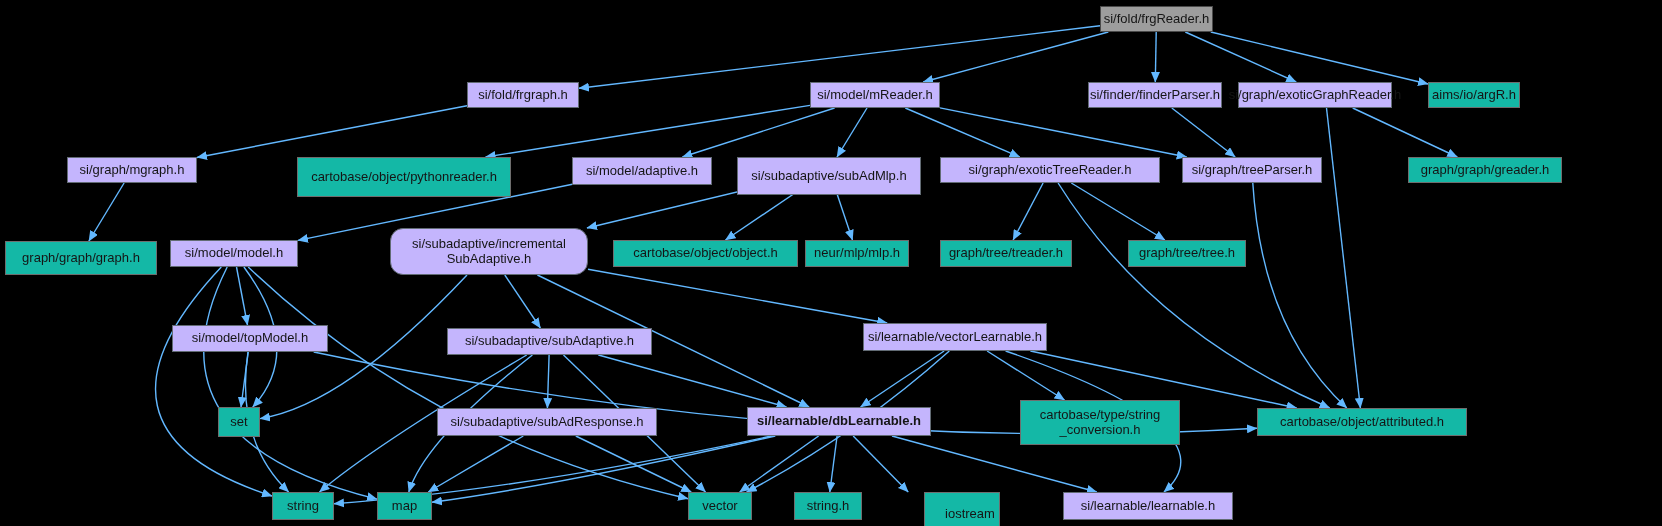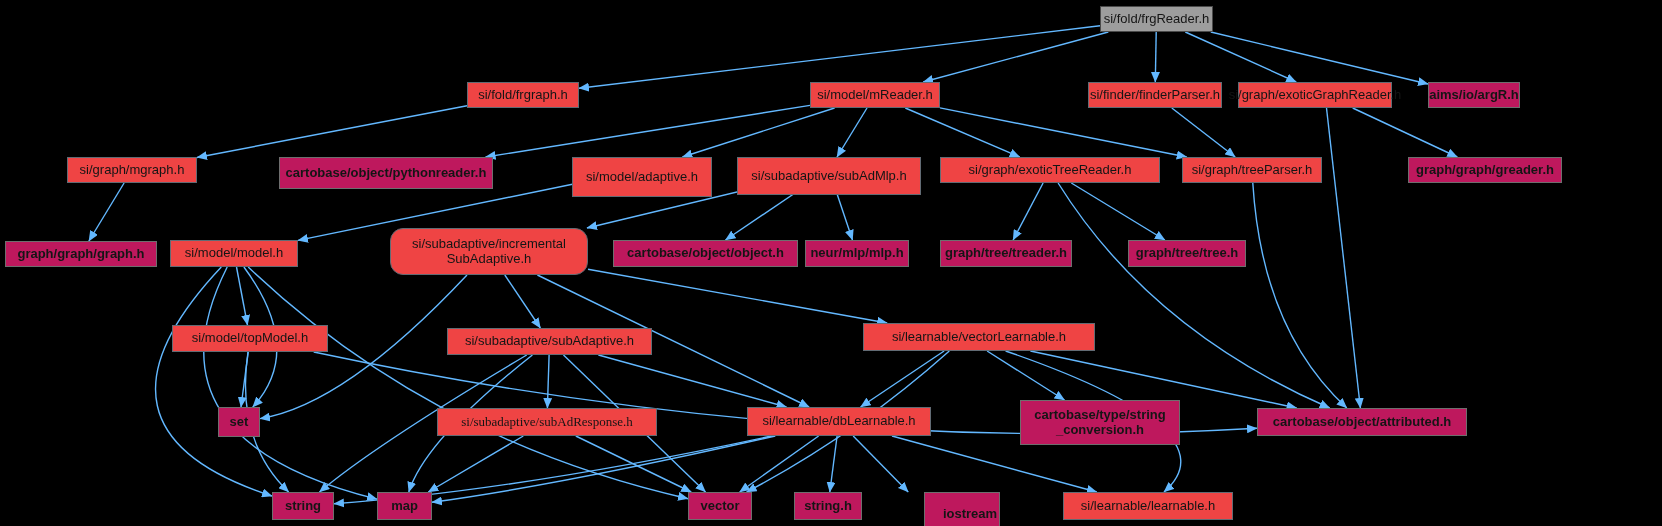--- a/index.html
+++ b/index.html
@@ -3,23 +3,23 @@
 <meta charset="utf-8">
 <style>
   html,body{margin:0;padding:0;background:#000;}
   #stage{position:relative;width:1662px;height:526px;background:#000;overflow:hidden;}
   #edges{position:absolute;left:0;top:0;z-index:0;}
   .node{
     position:absolute;z-index:1;box-sizing:border-box;
     display:flex;align-items:center;justify-content:center;
     text-align:center;white-space:pre-line;line-height:1.15;
     font-family:"Liberation Sans",sans-serif;font-size:13px;color:#151515;
-    background:#ef4444;border:1.3px solid #626b74;
+    background:#c4b5fd;border:1.3px solid #626b74;
   }
-  .node.external{background:#be185d;border-color:#6e6e6e;font-weight:bold;}
+  .node.external{background:#14b8a6;border-color:#6e6e6e;}
   .node.root{background:#9d9d9d;border-color:#4a4a4a;}
 </style>
 </head>
 <body>
 
 <div id="stage">
   <svg id="edges" width="1662" height="526">
       <defs>
         <marker id="arrow" markerUnits="userSpaceOnUse" markerWidth="11" markerHeight="9" refX="10" refY="4.5" orient="auto">
           <path d="M0,0 L10.5,4.5 L0,9 z" fill="#63b8ff"></path>
@@ -80,40 +80,40 @@
       <path d="M771.5,436.0 Q520,490 334.0,503.7" fill="none" stroke="#63b8ff" stroke-width="1.4" marker-end="url(#arrow)"></path>
     </svg>
   <div id="nodes">
       <div class="node root" style="left: 1100px; top: 6px; width: 113px; height: 26px;">si/fold/frgReader.h</div>
       <div class="node" style="left: 467px; top: 82px; width: 112px; height: 26px;">si/fold/frgraph.h</div>
       <div class="node" style="left: 810px; top: 82px; width: 130px; height: 26px;">si/model/mReader.h</div>
       <div class="node" style="left: 1088px; top: 82px; width: 134px; height: 26px;">si/finder/finderParser.h</div>
       <div class="node" style="left: 1238px; top: 82px; width: 154px; height: 26px;">si/graph/exoticGraphReader.h</div>
       <div class="node external" style="left: 1428px; top: 82px; width: 92px; height: 26px;">aims/io/argR.h</div>
       <div class="node" style="left: 67px; top: 157px; width: 130px; height: 26px;">si/graph/mgraph.h</div>
-      <div class="node external" style="left: 279px; top: 157px; width: 214px; height: 32px;">cartobase/object/pythonreader.h</div>
-      <div class="node" style="left: 572px; top: 157px; width: 140px; height: 40px;">si/model/adaptive.h</div>
+      <div class="node external" style="left: 297px; top: 157px; width: 214px; height: 40px;">cartobase/object/pythonreader.h</div>
+      <div class="node" style="left: 572px; top: 157px; width: 140px; height: 28px;">si/model/adaptive.h</div>
       <div class="node" style="left: 737px; top: 157px; width: 184px; height: 38px;">si/subadaptive/subAdMlp.h</div>
       <div class="node" style="left: 940px; top: 157px; width: 220px; height: 26px;">si/graph/exoticTreeReader.h</div>
       <div class="node" style="left: 1182px; top: 157px; width: 140px; height: 26px;">si/graph/treeParser.h</div>
       <div class="node external" style="left: 1408px; top: 157px; width: 154px; height: 26px;">graph/graph/greader.h</div>
-      <div class="node external" style="left: 5px; top: 241px; width: 152px; height: 26px;">graph/graph/graph.h</div>
+      <div class="node external" style="left: 5px; top: 241px; width: 152px; height: 34px;">graph/graph/graph.h</div>
       <div class="node" style="left: 170px; top: 240px; width: 128px; height: 27px;">si/model/model.h</div>
       <div class="node" style="left: 390px; top: 228px; width: 198px; height: 47px; border-radius: 13px;">si/subadaptive/incremental
 SubAdaptive.h</div>
       <div class="node external" style="left: 613px; top: 240px; width: 185px; height: 27px;">cartobase/object/object.h</div>
       <div class="node external" style="left: 805px; top: 240px; width: 104px; height: 27px;">neur/mlp/mlp.h</div>
       <div class="node external" style="left: 940px; top: 240px; width: 132px; height: 27px;">graph/tree/treader.h</div>
       <div class="node external" style="left: 1128px; top: 240px; width: 118px; height: 27px;">graph/tree/tree.h</div>
       <div class="node" style="left: 172px; top: 325px; width: 156px; height: 27px;">si/model/topModel.h</div>
       <div class="node" style="left: 447px; top: 328px; width: 205px; height: 27px;">si/subadaptive/subAdaptive.h</div>
-      <div class="node" style="left: 863px; top: 323px; width: 232px; height: 28px; text-align: right;">si/learnable/vectorLearnable.h</div>
+      <div class="node" style="left: 863px; top: 323px; width: 184px; height: 28px; text-align: right;">si/learnable/vectorLearnable.h</div>
       <div class="node external" style="left: 218px; top: 407px; width: 42px; height: 30px;">set</div>
-      <div class="node" style="left: 437px; top: 408px; width: 220px; height: 28px; font-family: Liberation Serif, serif;">si/subadaptive/subAdResponse.h</div>
-      <div class="node" style="left: 747px; top: 407px; width: 184px; height: 29px;">si/learnable/dbLearnable.h</div>
+      <div class="node" style="left: 437px; top: 408px; width: 220px; height: 28px;">si/subadaptive/subAdResponse.h</div>
+      <div class="node" style="left: 747px; top: 407px; width: 184px; height: 29px; font-weight: bold;">si/learnable/dbLearnable.h</div>
       <div class="node external" style="left: 1020px; top: 400px; width: 160px; height: 45px; text-align: center;">cartobase/type/string
 _conversion.h</div>
       <div class="node external" style="left: 1257px; top: 408px; width: 210px; height: 28px;">cartobase/object/attributed.h</div>
       <div class="node external" style="left: 272px; top: 492px; width: 62px; height: 28px;">string</div>
       <div class="node external" style="left: 377px; top: 492px; width: 55px; height: 28px;">map</div>
       <div class="node external" style="left: 688px; top: 492px; width: 64px; height: 28px;">vector</div>
       <div class="node external" style="left: 794px; top: 492px; width: 68px; height: 28px;">string.h</div>
       <div class="node external" style="left: 924px; top: 492px; width: 76px; height: 44px; padding-left: 16px;">iostream</div>
       <div class="node" style="left: 1063px; top: 492px; width: 170px; height: 28px;">si/learnable/learnable.h</div>
     </div>

